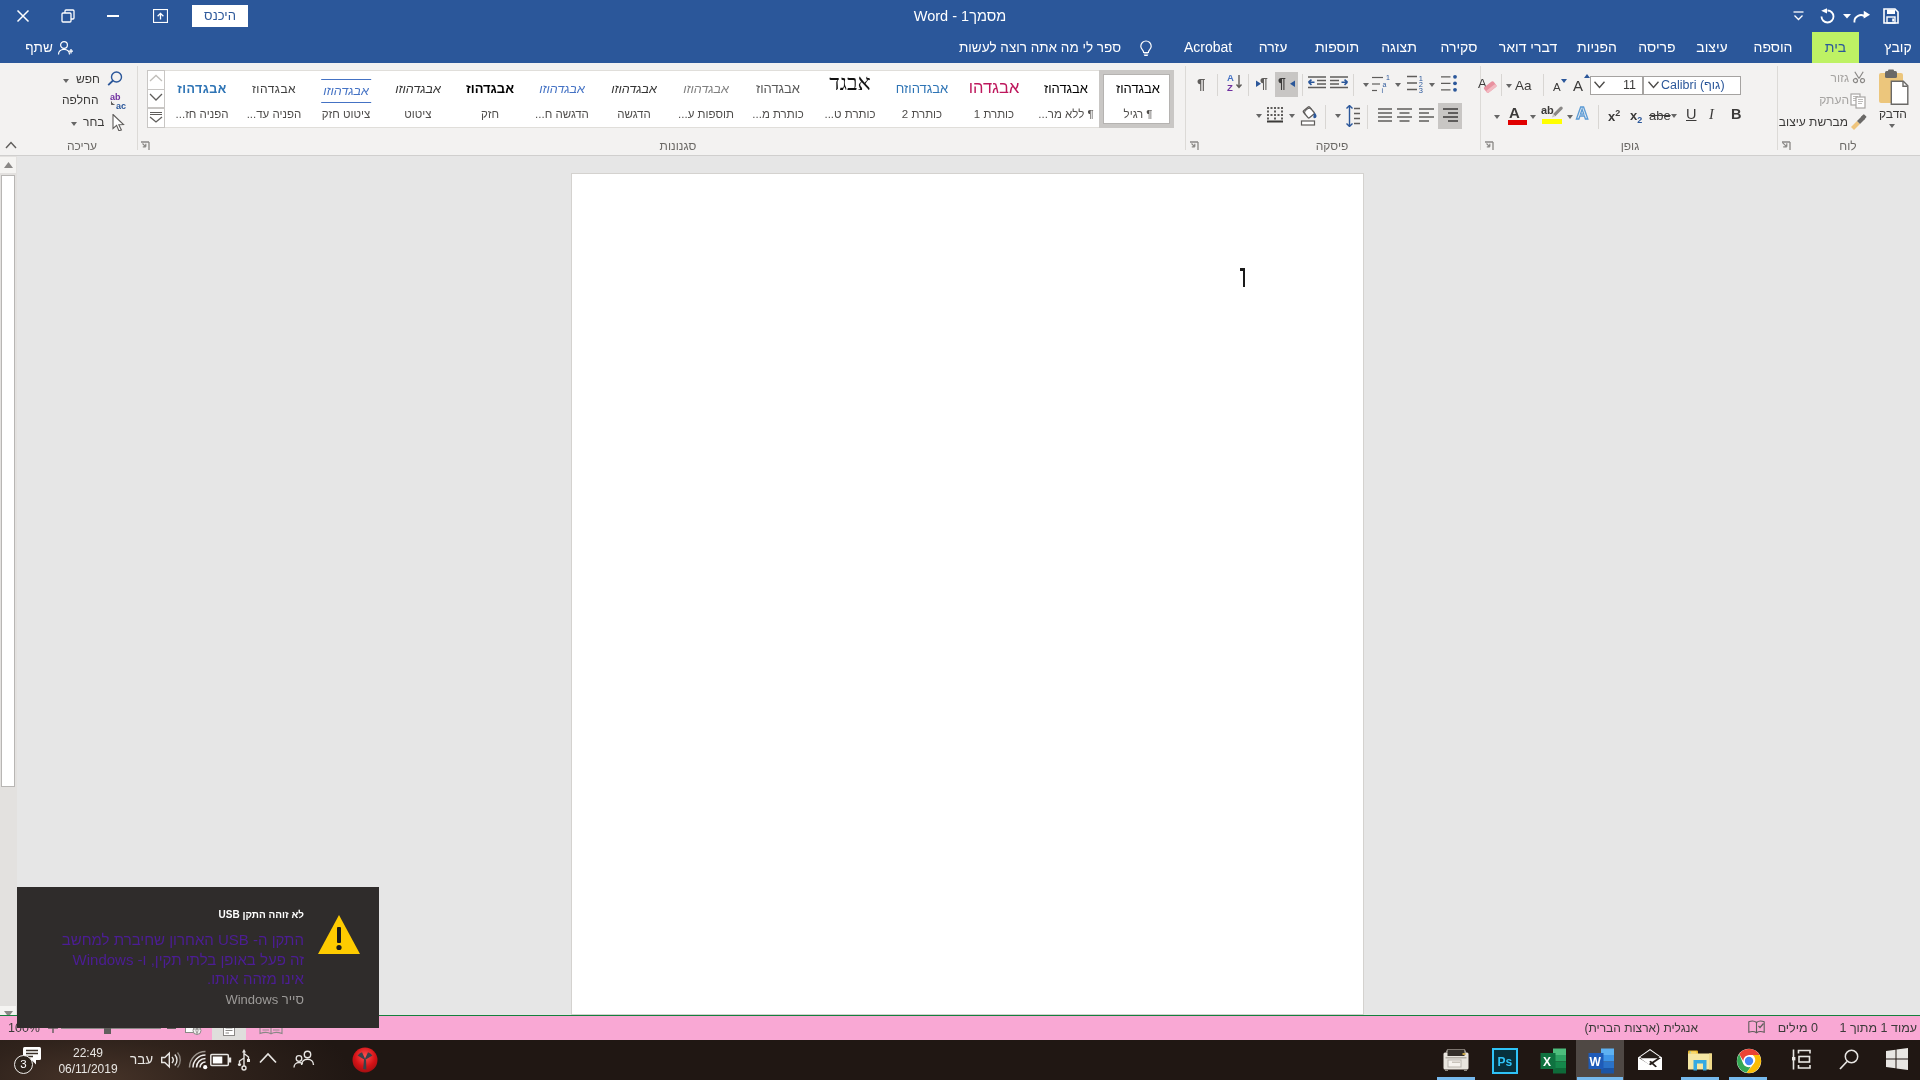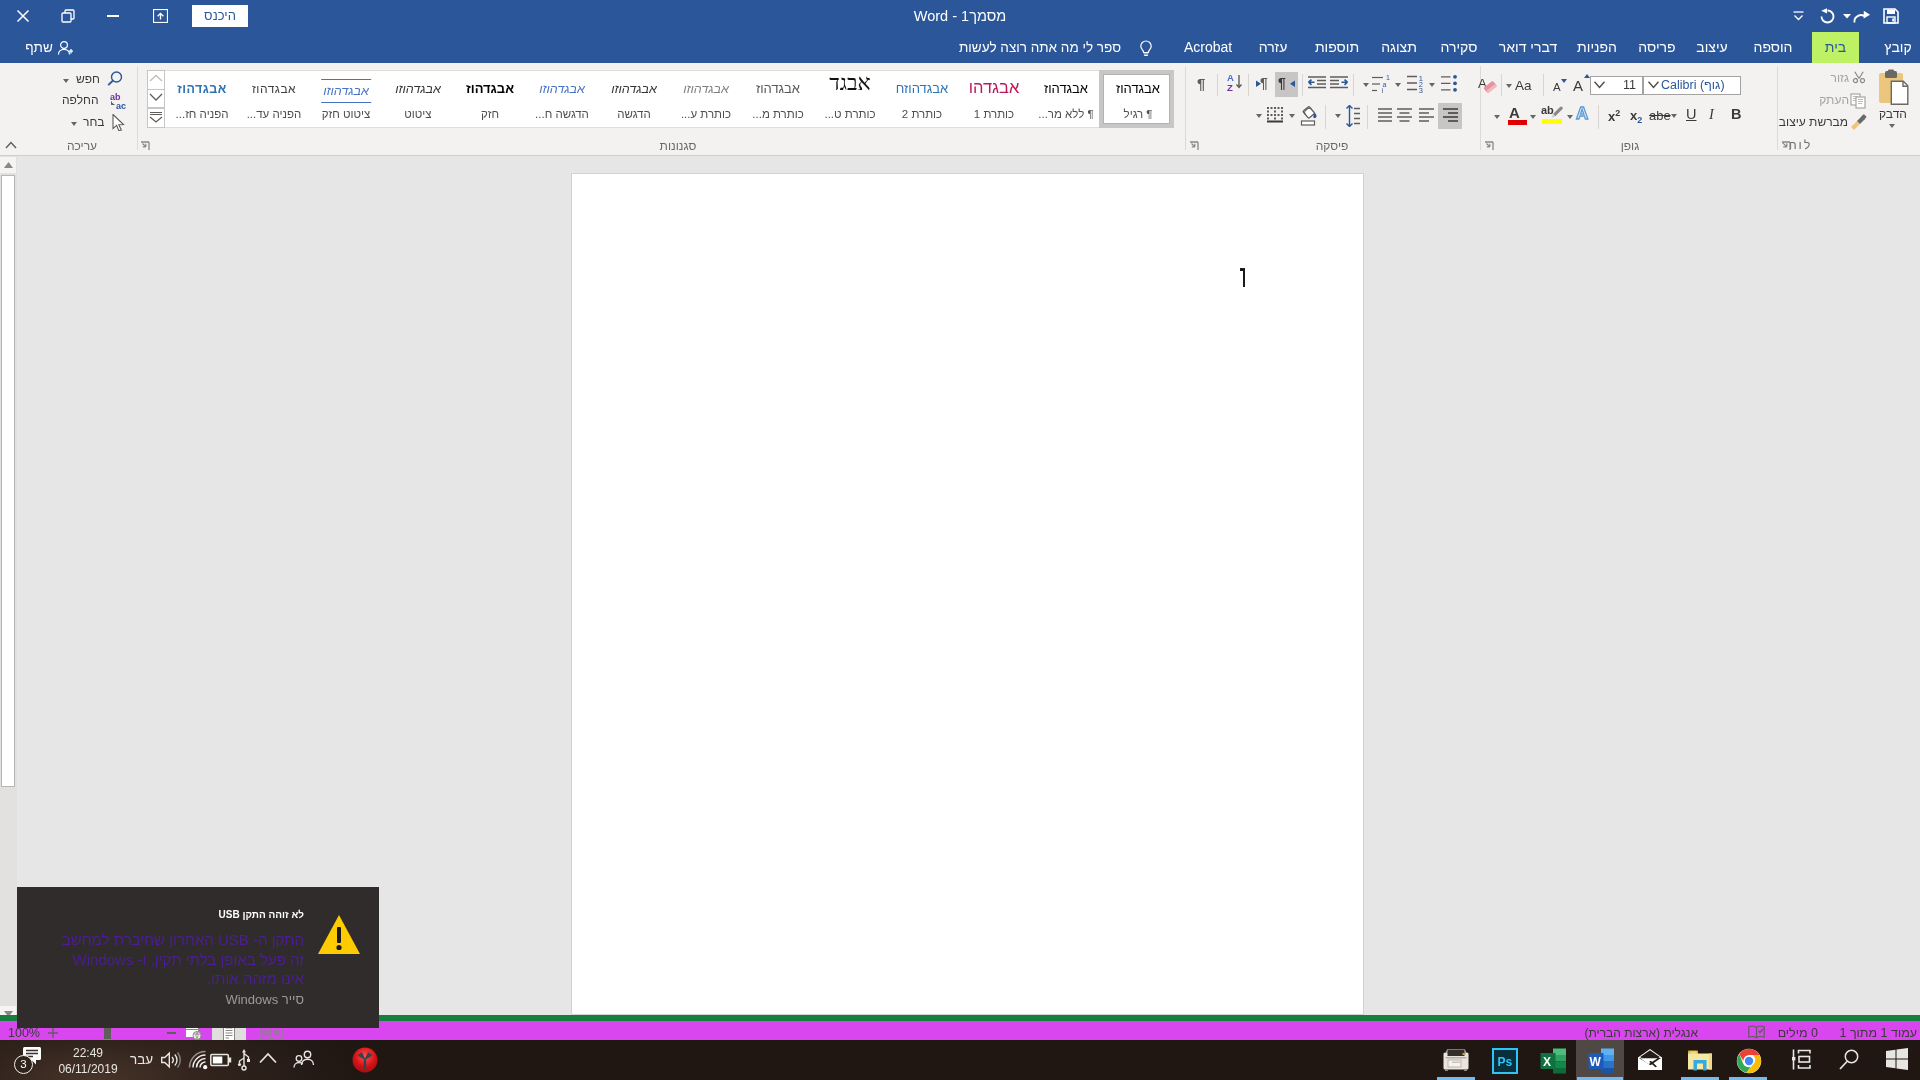--- a/index.html
+++ b/index.html
@@ -1,21 +1,21 @@
 <!DOCTYPE html>
 <html lang="he"><head>
 <meta charset="utf-8">
 <style>
 html,body{margin:0;padding:0;width:1920px;height:1080px;overflow:hidden;background:#e6e6e6;font-family:"Liberation Sans",sans-serif;}
 .abs{position:absolute;}
 #titlebar{position:absolute;left:0;top:0;width:1920px;height:32px;background:#2b579a;}
 #tabrow{position:absolute;left:0;top:32px;width:1920px;height:31px;background:#2b579a;}
 #ribbon{position:absolute;left:0;top:63px;width:1920px;height:92px;background:#f3f2f1;border-bottom:1px solid #d0cfce;}
 #docarea{position:absolute;left:0;top:156px;width:1920px;height:859px;background:#e6e6e6;}
-#statusbar{position:absolute;left:0;top:1015px;width:1920px;height:25px;background:#d946ef;border-top:6px solid #15803d;box-sizing:border-box;}
+#statusbar{position:absolute;left:0;top:1015px;width:1920px;height:25px;background:#f9a8d4;border-top:1px solid #15803d;box-sizing:border-box;}
 #taskbar{position:absolute;left:0;top:1040px;width:1920px;height:40px;background:radial-gradient(ellipse 260px 90px at 95px 40px,#473429 0%,#30231c 45%,#201713 100%),#1e1713;}
 .tb{color:#fff;font-size:14px;position:absolute;top:0;height:31px;line-height:31px;text-align:center;}
 .wt{color:#fff;}
 .grplabel{position:absolute;color:#6c6a67;font-size:12px;top:139px;text-align:center;}
 .sep{position:absolute;top:66px;height:84px;width:1px;background:#dcdad7;}
 .dlg{position:absolute;top:141px;width:10px;height:10px;}
 .ddv{position:absolute;width:0;height:0;border-left:3.5px solid transparent;border-right:3.5px solid transparent;border-top:4px solid #666;}
 .ribtxt{position:absolute;color:#3b3a39;font-size:12px;}
 .gray{color:#a5a3a1;}
 .vline{position:absolute;width:1px;background:#d8d6d3;}
@@ -114,21 +114,21 @@
       <rect x="6" y="4" width="9" height="11" fill="#fff" stroke="#a8a6a4" stroke-width="1.2"></rect>
       <path d="M8 6.5 h5 M8 8.5 h5 M8 10.5 h4" stroke="#b5b3b1" stroke-width="0.9"></path>
     </svg>
 <div class="ribtxt gray" dir="rtl" style="right:71px;top:93px;white-space:nowrap;">העתק</div>
 <svg class="abs" style="left:1849px;top:114px;" width="18" height="17">
       <path d="M2 13 L8 7 L11 10 L5 16 Z" fill="#efc57d"></path>
       <path d="M8 7 L11 10 L15.5 5.5 a2.1 2.1 0 0 0-3-3 Z" fill="#6a6967"></path>
       <rect x="12.7" y="0.8" width="4.2" height="4.2" rx="1" fill="#6a6967" transform="rotate(45 14.8 2.9)"></rect>
     </svg>
 <div class="ribtxt" dir="rtl" style="right:72px;top:115px;white-space:nowrap;">מברשת עיצוב</div>
-<div class="grplabel" style="left:1770px;width:60px;font-family:Liberation Mono, monospace;">לוח</div>
+<div class="grplabel" style="left:1818px;width:60px;">לוח</div>
 <svg class="dlg" style="left:1781px;" width="10" height="10">
       <path d="M9 1 H1 M9 1 V9" stroke="#8a8886" stroke-width="1.3" fill="none"></path>
       <path d="M7 7 L2.5 2.5 M7 7 H3.4 M7 7 V3.4" stroke="#8a8886" stroke-width="1.2" fill="none" transform="translate(-1.2,-1.2)"></path>
     </svg>
 
 <div class="sep" style="left:1480px;"></div>
 <div class="abs" dir="ltr" style="left:1643px;top:76px;width:98px;height:19px;background:#fff;border:1px solid #a5a3a1;box-sizing:border-box;font-size:12.5px;color:#2b579a;line-height:17px;padding-left:17px;">Calibri <span dir="rtl">(גוף)</span></div>
 <svg class="abs" style="left:1648px;top:81px;" width="11" height="9">
       <path d="M0.5 0.8 L5.5 6.4 L10.5 0.8" fill="none" stroke="#4e4c4a" stroke-width="1.4"></path>
     </svg>
@@ -321,21 +321,21 @@
   <div class="sty" style="left:814px;text-decoration:underline;">
         <div class="stys" style="font-size:22px;top:3px;color:#111;font-family:'Liberation Serif',serif;">אבגד</div>
         <div class="styl" dir="rtl">כותרת ט...</div>
       </div>
   <div class="sty" style="left:742px;">
         <div class="stys" style="font-size:13px;color:#595959;">אבגדהוז</div>
         <div class="styl" dir="rtl">כותרת מ...</div>
       </div>
   <div class="sty" style="left:670px;">
         <div class="stys" style="font-size:12.5px;color:#7f7f7f;font-style:italic;">אבגדהוזו</div>
-        <div class="styl" dir="rtl">כותרת ע...</div>
+        <div class="styl" dir="rtl">תוספות ע...</div>
       </div>
   <div class="sty" style="left:598px;">
         <div class="stys" style="font-size:12.5px;color:#333;font-style:italic;">אבגדהוזו</div>
         <div class="styl" dir="rtl">הדגשה</div>
       </div>
   <div class="sty" style="left:526px;">
         <div class="stys" style="font-size:12.5px;color:#4472c4;font-style:italic;">אבגדהוזו</div>
         <div class="styl" dir="rtl">הדגשה ח...</div>
       </div>
   <div class="sty" style="left:454px;">

